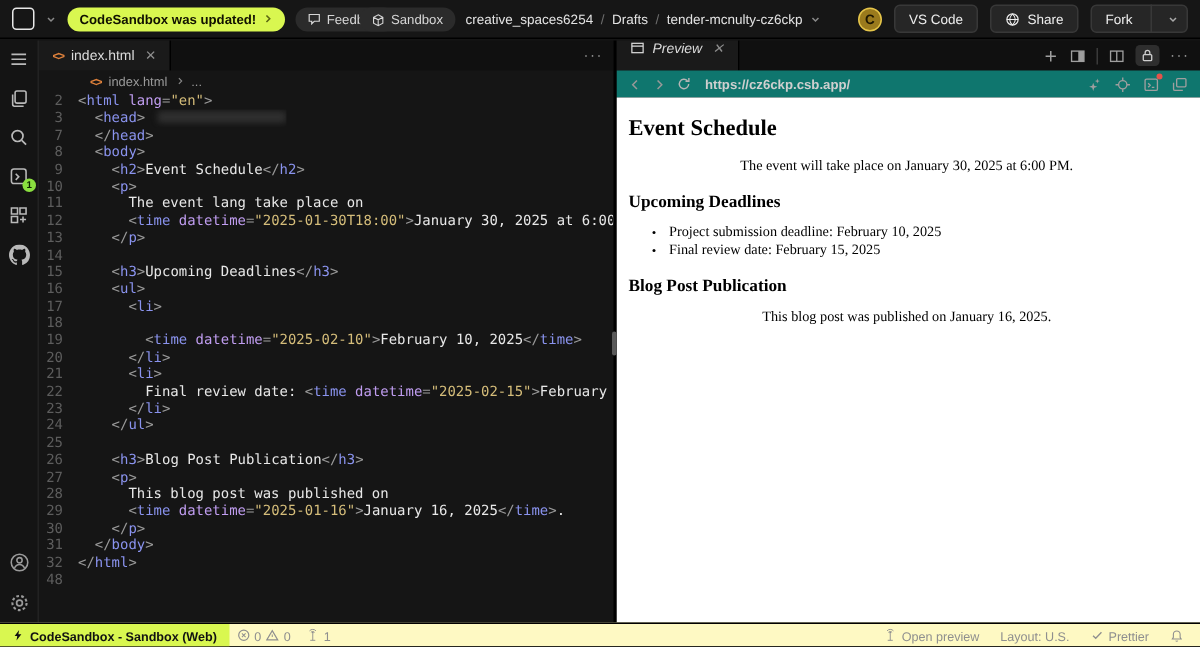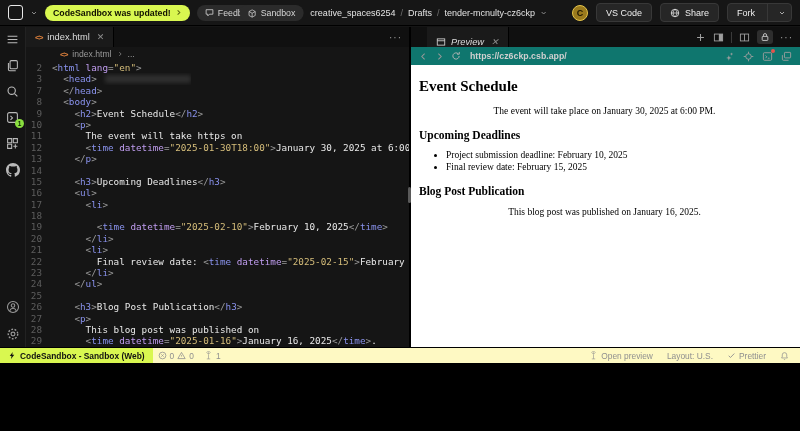--- a/index.html
+++ b/index.html
@@ -1,17 +1,17 @@
 <!DOCTYPE html>
 <html><head>
 <meta charset="utf-8">
 <style>
   * { margin:0; padding:0; box-sizing:border-box; }
   html,body { background:#000; }
-  .app { position:relative; width:800px; height:363px; background:#151515; overflow:hidden;
+  .app { position:relative; width:800px; height:431px; background:#151515; overflow:hidden;
          font-family:"Liberation Sans", sans-serif; color:#d8d8d8; }
 
   
   .topbar { position:absolute; top:0; left:0; right:0; height:26px; background:#161616;
             border-bottom:1px solid #000; display:flex; align-items:center; padding:0 8px; z-index:5; }
   .tb-left { display:flex; align-items:center; gap:7px; }
   .logo-box { width:15px; height:15px; border:1.6px solid #e8e8e8; border-radius:3px; }
   .chev { color:#8a8a8a; display:flex; }
   .pill { display:flex; align-items:center; gap:4px; height:16px; padding:0 8px; border-radius:9px;
           font-size:8.8px; white-space:nowrap; }
@@ -65,22 +65,22 @@
         filter:blur(2px); opacity:.7; margin-left:8px; vertical-align:-1px; }
 
   
   .divider { width:2px; background:#000; position:relative; flex:none; }
   .grip { position:absolute; left:-1px; top:50%; width:3px; height:16px; background:#5a5a5a;
           border-radius:2px; }
 
   
   .preview { flex:1; display:flex; flex-direction:column; min-width:0; }
   .pv-tabbar { height:20px; background:#101010; display:flex; align-items:stretch; flex:none; }
-  .pv-tab { display:flex; align-items:flex-end; gap:5px; padding:0 9px; background:#1a1a1a;
-            font-size:9.3px; font-style:italic; color:#dcdcdc; border-right:1px solid #000;margin-left:16px; }
+  .pv-tab { display:flex; align-items:flex-start; gap:5px; padding:0 9px; background:#1a1a1a;
+            font-size:9.3px; font-style:italic; color:#dcdcdc; border-right:1px solid #000; }
   .pv-actions { margin-left:auto; display:flex; align-items:center; gap:7px; padding-right:7px;
                 color:#9f9f9f; }
   .pv-actions .vsep { width:1px; height:11px; background:#3a3a3a; }
   .lockbox { background:#2e2e2e; border-radius:3px; padding:2px 3px; display:flex; color:#cfcfcf; }
   .urlbar { height:18px; background:#0f766e; display:flex; align-items:center; gap:7px;
             padding:0 8px; flex:none; }
   .url { font-size:8.8px; color:#cfcfcf; font-weight:bold; margin-left:2px; }
   .urlbar .right { margin-left:auto; display:flex; align-items:center; gap:8px; color:#9f9f9f; }
   .console-ico { position:relative; display:flex; }
   .reddot { position:absolute; right:-2px; top:-2px; width:4px; height:4px; border-radius:50%;
@@ -268,21 +268,21 @@
           <div class="cl">
             <span class="ln">9</span>
             <span class="lc"><span class="tsp">    </span><span class="tp">&lt;</span><span class="tt">h2</span><span class="tp">&gt;</span><span class="tx">Event Schedule</span><span class="tp">&lt;/</span><span class="tt">h2</span><span class="tp">&gt;</span></span>
           </div>
           <div class="cl">
             <span class="ln">10</span>
             <span class="lc"><span class="tsp">    </span><span class="tp">&lt;</span><span class="tt">p</span><span class="tp">&gt;</span></span>
           </div>
           <div class="cl">
             <span class="ln">11</span>
-            <span class="lc"><span class="tsp">      </span><span class="tx">The event will take https on</span></span>
+            <span class="lc"><span class="tsp">      </span><span class="tx">The event lang take place on</span></span>
           </div>
           <div class="cl">
             <span class="ln">12</span>
             <span class="lc"><span class="tsp">      </span><span class="tp">&lt;</span><span class="tt">time</span><span class="ta"> datetime</span><span class="tp">=</span><span class="ts">"2025-01-30T18:00"</span><span class="tp">&gt;</span><span class="tx">January 30, 2025 at 6:00 PM</span></span>
           </div>
           <div class="cl">
             <span class="ln">13</span>
             <span class="lc"><span class="tsp">    </span><span class="tp">&lt;/</span><span class="tt">p</span><span class="tp">&gt;</span></span>
           </div>
           <div class="cl">

